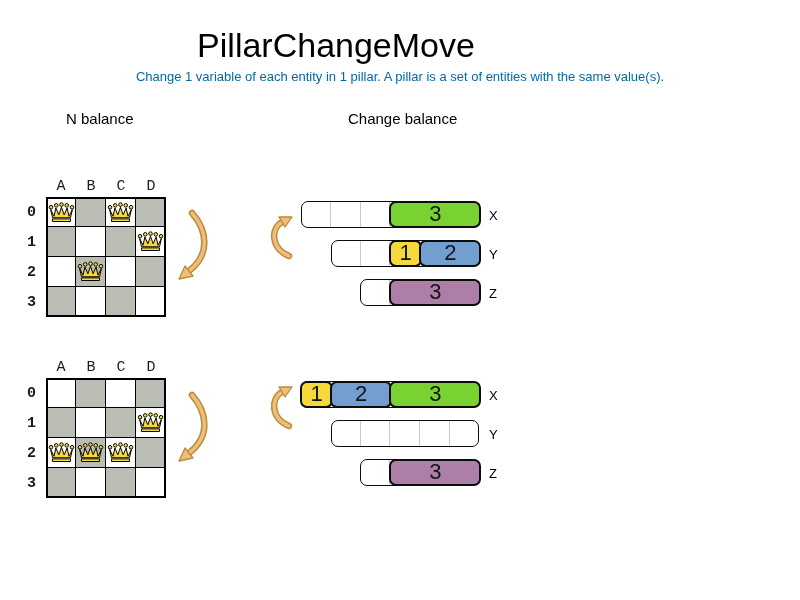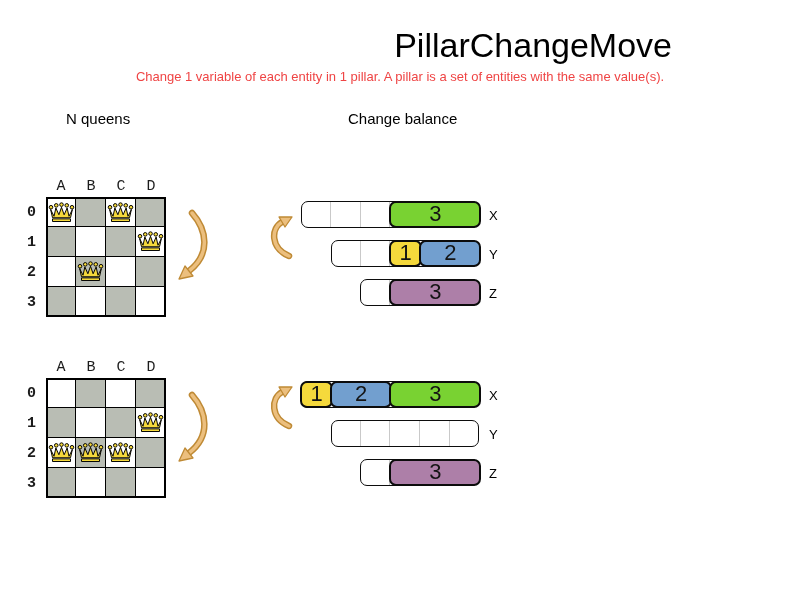--- a/index.html
+++ b/index.html
@@ -1,21 +1,21 @@
 <!DOCTYPE html>
 <html><head>
 <meta charset="utf-8">
 <style>
   html,body{margin:0;padding:0;background:#fff;}
   .canvas{position:relative;width:800px;height:600px;background:#fff;overflow:hidden;
           font-family:"Liberation Sans",sans-serif;color:#111;}
-  .title{position:absolute;left:0;top:26px;width:672px;text-align:right;
+  .title{position:absolute;left:0;top:26px;width:672px;text-align:center;
          font-size:34px;font-weight:400;color:#000;}
   .subtitle{position:absolute;left:0;top:69px;width:800px;text-align:center;
-            font-size:13px;color:#ef4444;}
+            font-size:13px;color:#0369a1;}
   .section-label{position:absolute;font-size:15px;color:#000;}
   .section-label.left{left:66px;top:110px;}
   .section-label.right{left:348px;top:110px;}
 
   
   .board-wrap{position:absolute;}
   .board-grid{position:relative;display:grid;grid-template-columns:19px repeat(4,30px);
               grid-template-rows:18px repeat(4,30px);}
   .col-label{display:flex;align-items:flex-end;justify-content:center;
              font-size:15px;color:#1c1c1c;padding-bottom:2px;font-family:"Liberation Mono",monospace;}
@@ -53,21 +53,21 @@
           <circle cx="25" cy="4.5" r="2.4"></circle>
         <circle cx="32" cy="7" r="2.4"></circle>
         <path d="M3.5,10 L8,19 L10.5,8 L14.5,17 L18,7 L21.5,17 L25.5,8 L28,19 L32.5,10 L30,21 L6,21 Z"></path>
         <path d="M6,22.5 h24 v3.5 h-24 z"></path>
       </g>
     </defs>
   </svg>
 
   <div class="title">PillarChangeMove</div>
   <div class="subtitle">Change 1 variable of each entity in 1 pillar. A pillar is a set of entities with the same value(s).</div>
-  <div class="section-label left">N queens</div>
+  <div class="section-label left">N balance</div>
   <div class="section-label right">Change balance</div>
 
   <div class="board-wrap" style="left:27px;top:179px">
       <div class="board-grid">
         <div></div>
         <div class="col-label">A</div>
         <div class="col-label">B</div>
         <div class="col-label">C</div>
         <div class="col-label">D</div>
         <div class="row-label">0</div>

